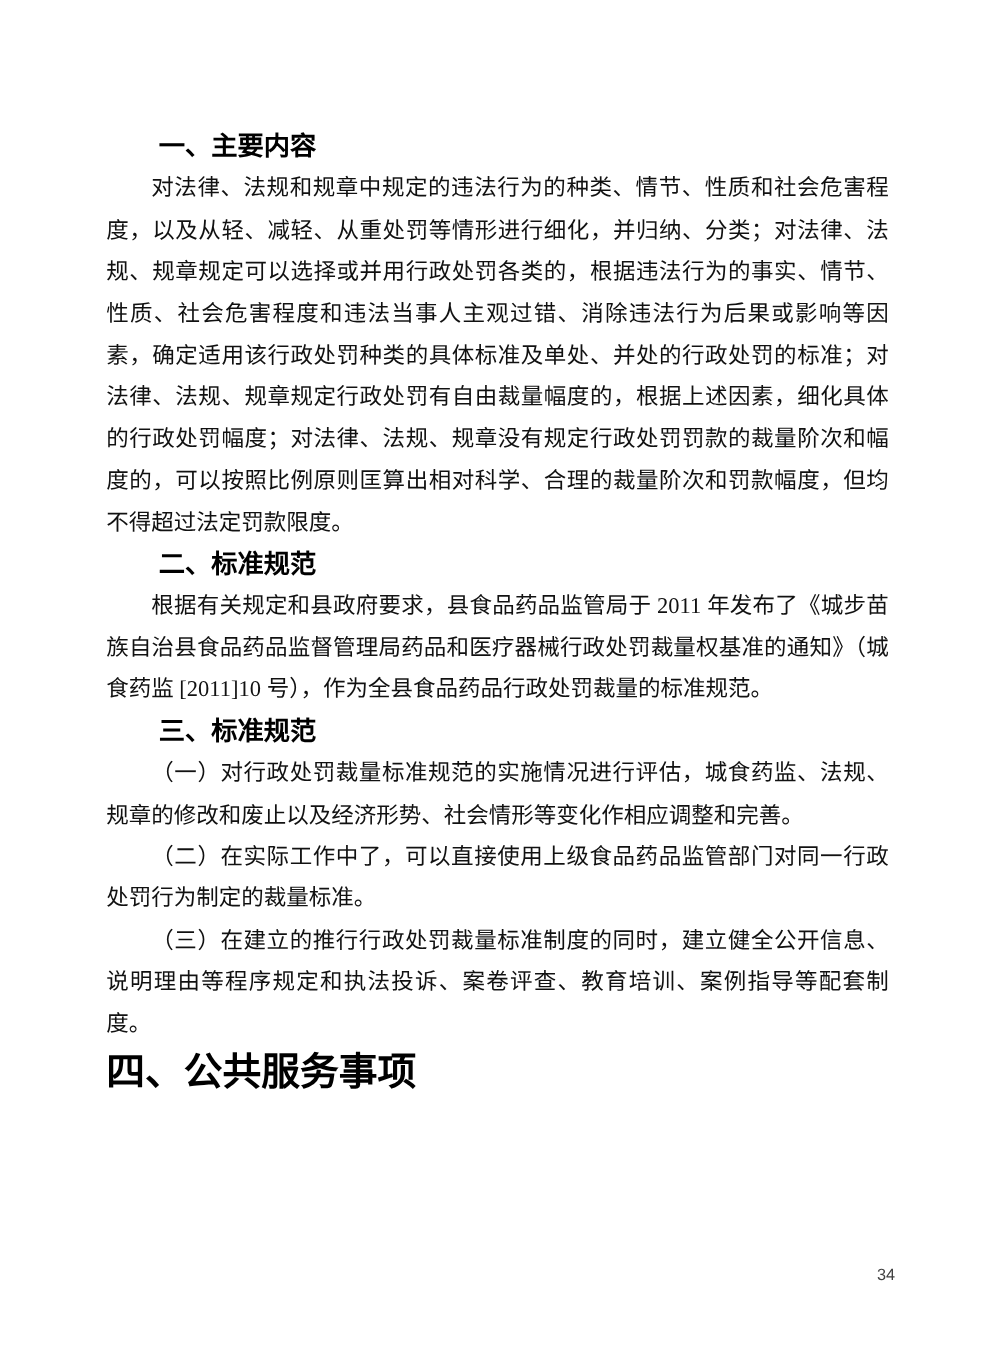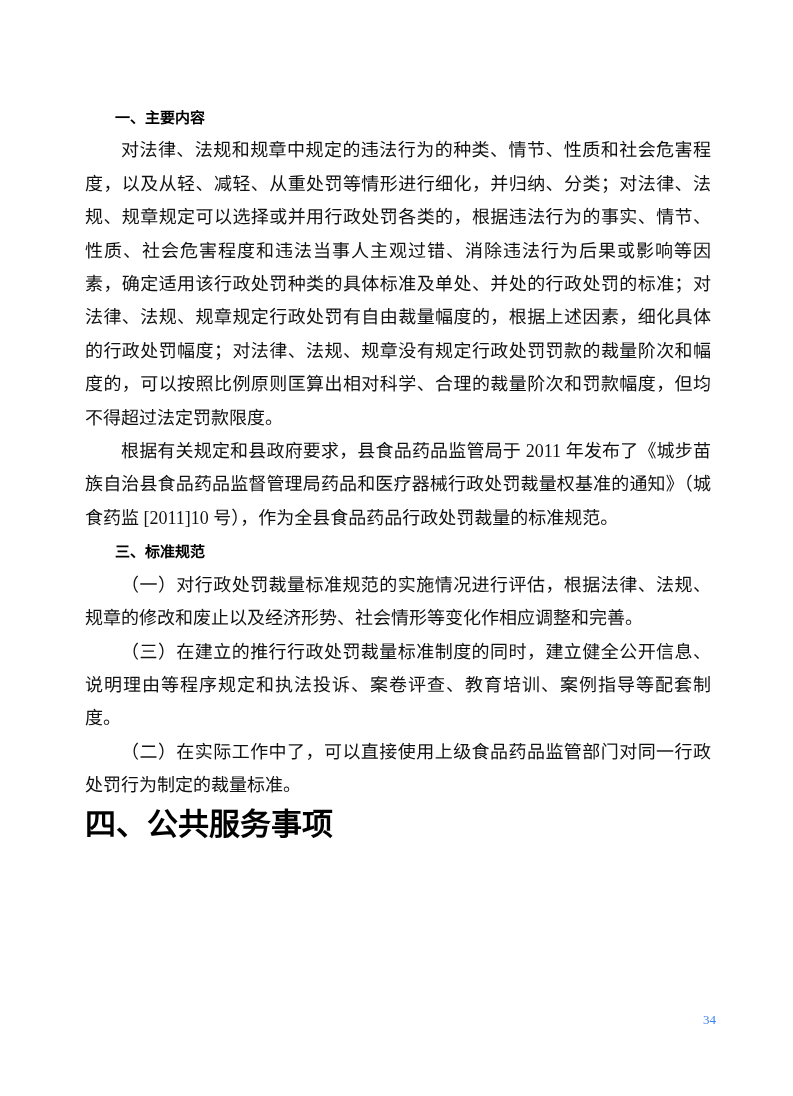--- a/index.html
+++ b/index.html
@@ -32,21 +32,21 @@
     text-align: justify;
     text-justify: inter-character;
     text-indent: 2em;
     color: #111111;
     letter-spacing: 0;
   }
 
   
   .content h2 {
     font-family: "Liberation Sans", "DejaVu Sans", sans-serif;
-    font-size: 15px;
+    font-size: 21px;
     font-weight: 700;
     line-height: 33.4px;
     text-indent: 2em;
     color: #000000;
   }
 
   
   .content h1.big-heading {
     font-family: "Liberation Sans", "DejaVu Sans", sans-serif;
     font-size: 31px;
@@ -54,37 +54,38 @@
     line-height: 44px;
     text-align: left;
     text-indent: 0;
     color: #000000;
   }
 
   .page-number {
     position: absolute;
     top: 1012px;
     right: 77px;
-    font-family: Liberation Serif, serif;
+    font-family: Liberation Sans, sans-serif;
     font-size: 13px;
-    color: #3b82f6;
+    color: #404040;
   }
 </style>
 </head>
 <body>
 
 <div class="page">
   <main class="content">
     <h2>一、主要内容</h2>
     <p>对法律、法规和规章中规定的违法行为的种类、情节、性质和社会危害程度，以及从轻、减轻、从重处罚等情形进行细化，并归纳、分类；对法律、法规、规章规定可以选择或并用行政处罚各类的，根据违法行为的事实、情节、性质、社会危害程度和违法当事人主观过错、消除违法行为后果或影响等因素，确定适用该行政处罚种类的具体标准及单处、并处的行政处罚的标准；对法律、法规、规章规定行政处罚有自由裁量幅度的，根据上述因素，细化具体的行政处罚幅度；对法律、法规、规章没有规定行政处罚罚款的裁量阶次和幅度的，可以按照比例原则匡算出相对科学、合理的裁量阶次和罚款幅度，但均不得超过法定罚款限度。</p>
 
+    <h2>二、标准规范</h2>
     <p>根据有关规定和县政府要求，县食品药品监管局于 2011 年发布了《城步苗族自治县食品药品监督管理局药品和医疗器械行政处罚裁量权基准的通知》（城食药监 [2011]10 号），作为全县食品药品行政处罚裁量的标准规范。</p>
 
     <h2>三、标准规范</h2>
-    <p>（一）对行政处罚裁量标准规范的实施情况进行评估，根据法律、法规、规章的修改和废止以及经济形势、社会情形等变化作相应调整和完善。</p>
+    <p>（一）对行政处罚裁量标准规范的实施情况进行评估，城食药监、法规、规章的修改和废止以及经济形势、社会情形等变化作相应调整和完善。</p>
+    <p>（二）在实际工作中了，可以直接使用上级食品药品监管部门对同一行政处罚行为制定的裁量标准。</p>
     <p>（三）在建立的推行行政处罚裁量标准制度的同时，建立健全公开信息、说明理由等程序规定和执法投诉、案卷评查、教育培训、案例指导等配套制度。</p>
-    <p>（二）在实际工作中了，可以直接使用上级食品药品监管部门对同一行政处罚行为制定的裁量标准。</p>
 
     <h1 class="big-heading">四、公共服务事项</h1>
   </main>
 
   <div class="page-number">34</div>
 </div>
 
 </body></html>

